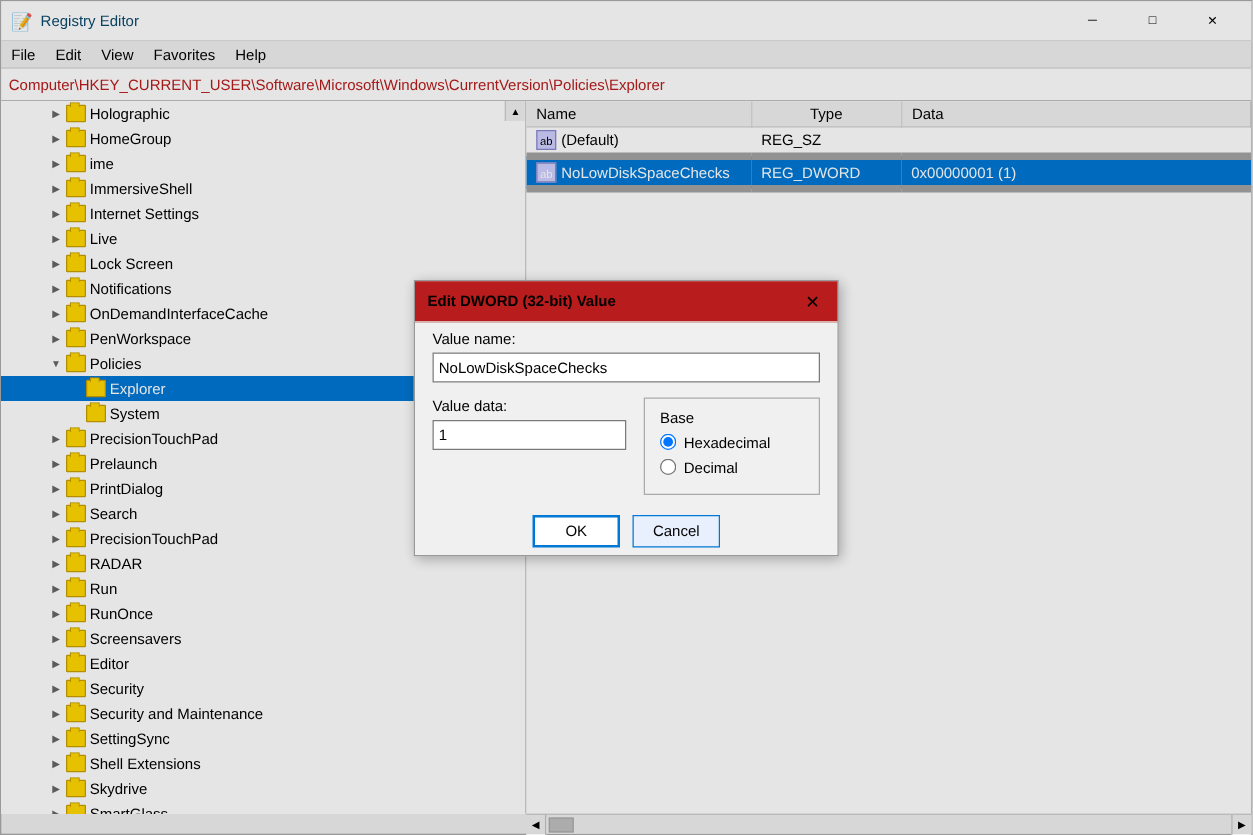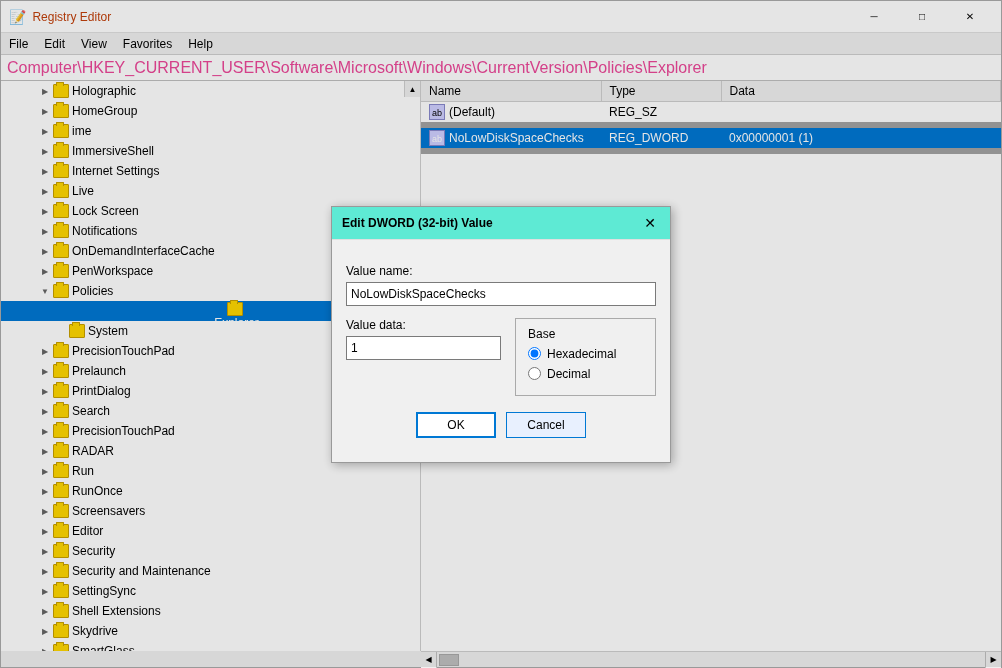--- a/index.html
+++ b/index.html
@@ -26,21 +26,21 @@
     }
 
     .title-bar-left {
       display: flex;
       align-items: center;
       gap: 6px;
     }
 
     .title-bar-title {
       font-size: 12px;
-      color: #c2410c;
+      color: #0c4a6e;
     }
 
     .title-bar-controls {
       display: flex;
       gap: 2px;
     }
 
     .title-btn {
       width: 46px;
       height: 28px;
@@ -67,22 +67,22 @@
       font-size: 12px;
     }
 
     .address-bar {
       background: #fff;
       height: 26px;
       display: flex;
       align-items: center;
       padding: 0 6px;
       border-bottom: 1px solid #c0c0c0;
-      font-size: 16px;
-      color: #ec4899;
+      font-size: 12px;
+      color: #b91c1c;
     }
 
     .main-content {
       display: flex;
       flex: 1;
       overflow: hidden;
     }
 
     .tree-pane {
       width: 420px;
@@ -94,21 +94,21 @@
     }
 
     .tree-item {
       display: flex;
       align-items: center;
       padding: 1px 0;
       cursor: pointer;
       white-space: nowrap;
       height: 20px;
     }
-    .tree-item.selected { background: #0078d4; color: white; flex-direction: column; }
+    .tree-item.selected { background: #0078d4; color: white; }
 
     .tree-arrow {
       width: 16px;
       text-align: center;
       font-size: 8px;
       color: #666;
       flex-shrink: 0;
     }
     .tree-item.selected .tree-arrow { color: white; }
 
@@ -181,21 +181,21 @@
     }
 
     .modal {
       background: #f0f0f0;
       border: 1px solid #999;
       box-shadow: 2px 2px 10px rgba(0,0,0,0.3);
       width: 340px;
     }
 
     .modal-title-bar {
-      background: #5eead4;
+      background: #b91c1c;
       padding: 6px 10px;
       display: flex;
       justify-content: space-between;
       align-items: center;
       border-bottom: 1px solid #e0e0e0;
     }
 
     .modal-title-text {
       font-size: 12px;
       font-weight: 600;
@@ -207,21 +207,21 @@
       border: none;
       background: transparent;
       cursor: pointer;
       font-size: 14px;
       display: flex;
       align-items: center;
       justify-content: center;
     }
 
     .modal-body {
-      padding: 24px 14px;
+      padding: 6px 14px;
     }
 
     .modal-label {
       font-size: 12px;
       margin-bottom: 4px;
     }
 
     .modal-input {
       width: 100%;
       height: 24px;
@@ -266,21 +266,21 @@
     }
 
     .modal-buttons {
       display: flex;
       justify-content: center;
       gap: 10px;
       margin-top: 16px;
     }
 
     .dialog-btn {
-      width: 80px;
+      width: 70px;
       height: 26px;
       font-size: 12px;
       cursor: pointer;
       border: 1px solid #0078d4;
       background: #e8f0fe;
     }
     .dialog-btn.primary {
       background: #fff;
       border: 2px solid #0078d4;
     }
@@ -484,21 +484,21 @@
 
       </div>
 
     </div>
 
     <div class="right-pane">
       <table class="registry-table">
         <thead>
           <tr>
             <th style="width:180px;">Name</th>
-            <th style="width:120px;">Type</th>
+            <th style="width:120px;text-align:center;">Type</th>
             <th>Data</th>
           </tr>
         </thead>
         <tbody>
           <tr>
             <td>
               <span style="display:inline-flex;align-items:center;">
                 <span style="display:inline-block;width:16px;height:16px;background:#d0d0ff;border:1px solid #8888cc;vertical-align:middle;margin-right:4px;font-size:9px;text-align:center;line-height:16px;">ab</span>
                 <span>(Default)</span>
               </span>

